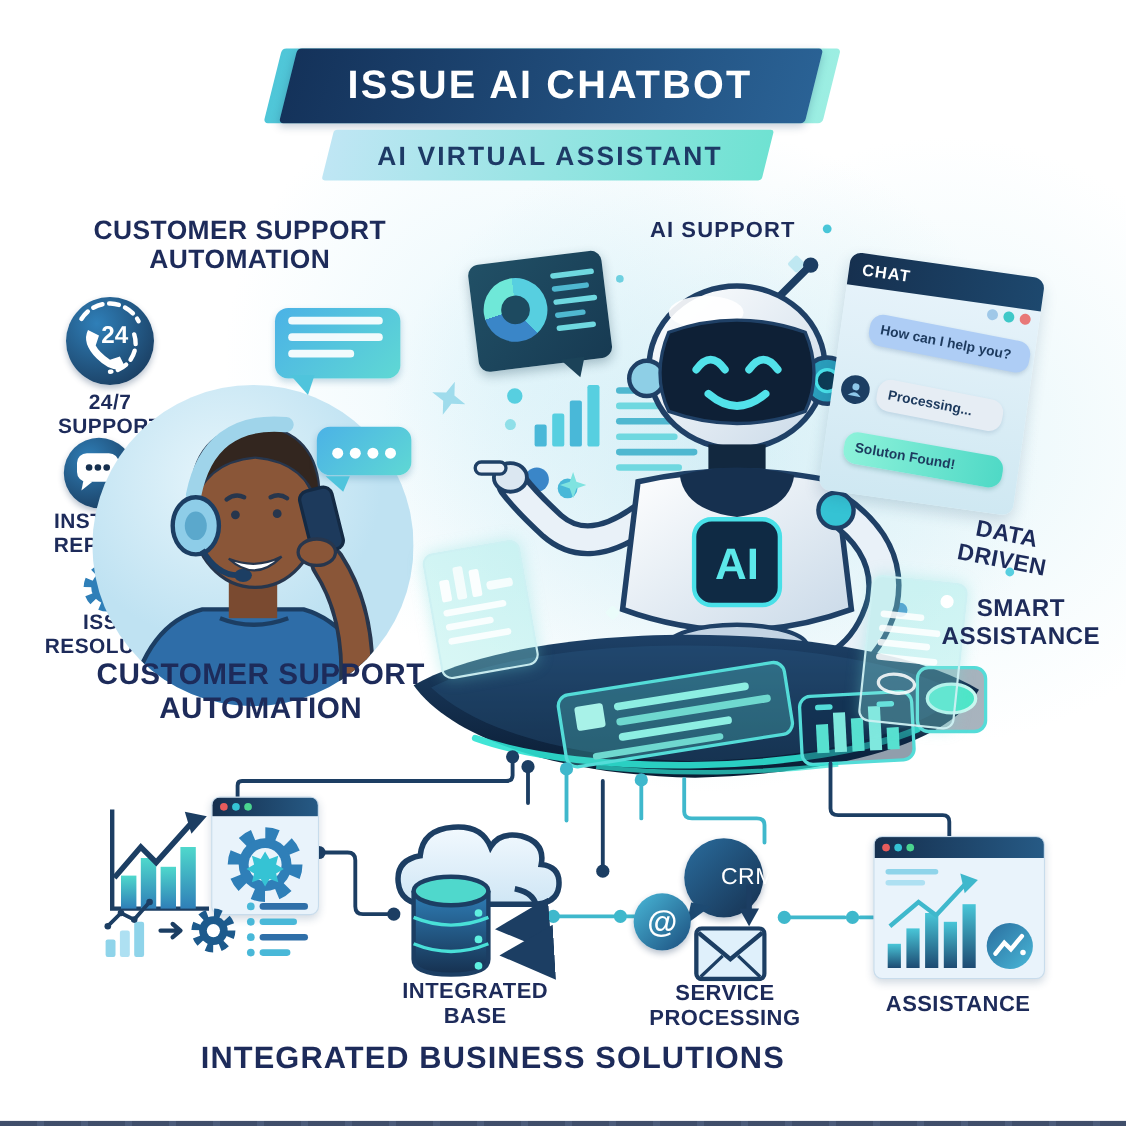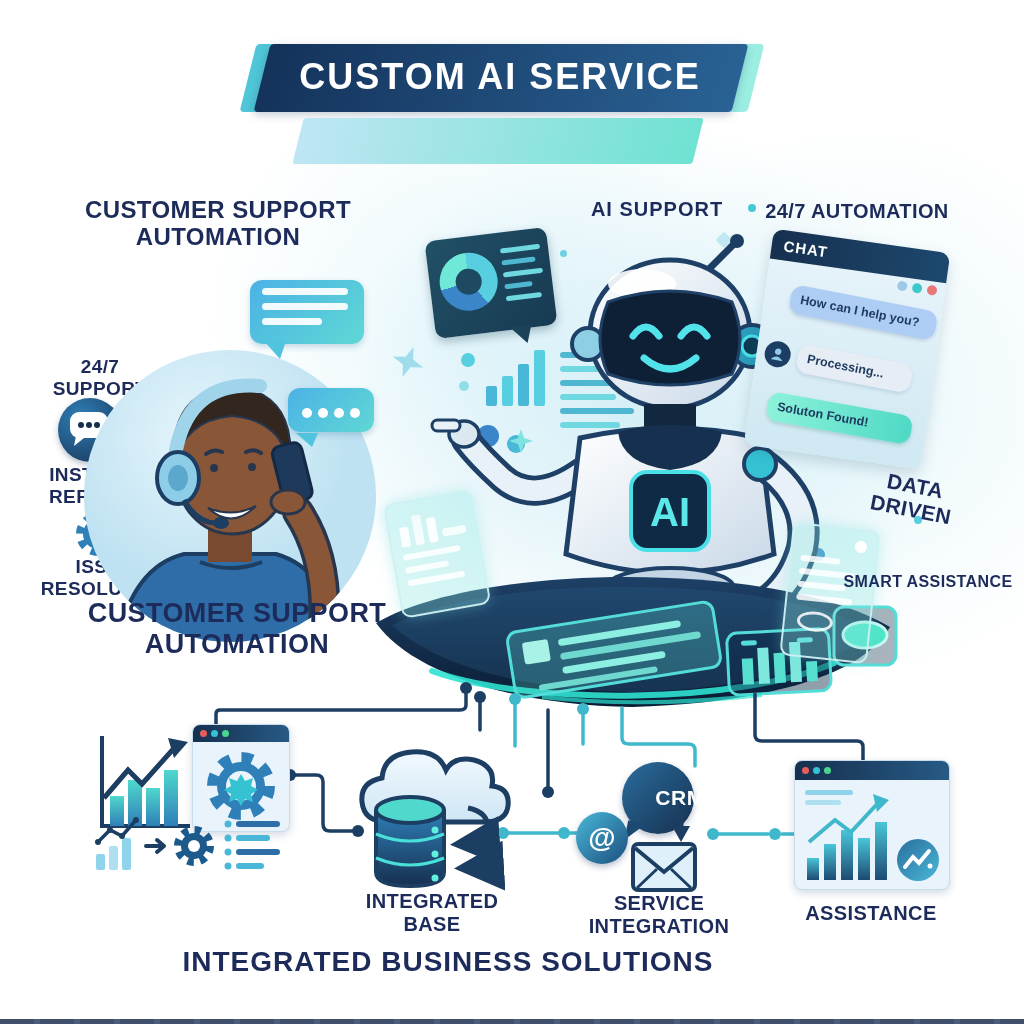--- a/index.html
+++ b/index.html
@@ -55,26 +55,35 @@
   .dot{border-radius:50%;}
 </style>
 </head>
 <body>
 
 <div id="canvas">
 
   <div class="abs" style="left:240px;top:38px;width:540px;height:130px;">
     <div class="abs skew banner-accent" style="left:8px;top:6px;width:508px;height:68px;"></div>
     <div class="abs skew banner-main-bg" style="left:22px;top:6px;width:478px;height:68px;"></div>
-    <div class="abs banner-title" style="left:0;top:18px;width:520px;text-align:center;">CUSTOM AI SERVICE</div>
+    <div class="abs banner-title" style="left:0;top:18px;width:520px;text-align:center;">ISSUE AI CHATBOT</div>
     <div class="abs skew banner-sub-bg" style="left:58px;top:80px;width:400px;height:46px;"></div>
+    <div class="abs banner-subtitle" style="left:0;top:91px;width:520px;text-align:center;">AI VIRTUAL ASSISTANT</div>
   </div>
 
   <div class="abs lbl" style="left:62px;top:196px;width:312px;font-size:24px;">CUSTOMER SUPPORT AUTOMATION</div>
 
+  <div class="abs circ-icon" style="left:60px;top:270px;width:80px;height:80px;">
+    <svg width="80" height="80" viewBox="0 0 80 80">
+      <path d="M14,20 A30,30 0 0 1 66,22" stroke="#fff" stroke-width="4" fill="none" stroke-dasharray="9 6" stroke-linecap="round"></path>
+      <path d="M62,34 A26,26 0 0 1 40,68" stroke="#fff" stroke-width="4" fill="none" stroke-dasharray="9 6" stroke-linecap="round"></path>
+      <path d="M20,30 q-6,12 8,26 q14,14 26,8 l-5,-10 -9,3 q-10,-7 -13,-13 l3,-9 z" fill="#fff"></path>
+    </svg>
+    <span class="abs" style="left:32px;top:22px;color:#fff;font-weight:800;font-size:22px;">24</span>
+  </div>
   <div class="abs lbl" style="left:44px;top:356px;width:112px;font-size:19px;">24/7 SUPPORT</div>
 
   <div class="abs circ-icon" style="left:58px;top:398px;width:64px;height:64px;">
     <svg width="64" height="64" viewBox="0 0 64 64">
       <rect x="12" y="14" width="38" height="26" rx="9" fill="#fff"></rect>
       <path d="M18,38 l-2,10 10,-8 z" fill="#fff"></path>
       <path d="M40,38 q10,2 8,12 q12,-6 4,-14 z" fill="#45c8c8"></path>
       <circle cx="23" cy="27" r="3" fill="#16304f"></circle>
         <circle cx="31" cy="27" r="3" fill="#16304f"></circle>
         <circle cx="39" cy="27" r="3" fill="#16304f"></circle>
@@ -287,21 +296,20 @@
   <div class="abs holo" style="left:786px;top:526px;width:84px;height:130px;transform:rotate(6deg);">
     <div class="dot" style="position:absolute;right:10px;top:10px;width:12px;height:12px;background:#fff;"></div>
     <div class="hl" style="width:40px;margin-top:30px;"></div>
     <div class="hl" style="width:56px;"></div>
     <div class="hl" style="width:48px;"></div>
     <div class="hl" style="width:56px;"></div>
     <div style="width:30px;height:14px;border:3px solid rgba(255,255,255,.85);border-radius:50%;margin:10px 0 0 12px;"></div>
   </div>
   <div class="abs diam" style="left:552px;top:552px;background:#eafcfa;width:10px;height:10px;"></div>
 
-  <div class="abs lbl" style="left:762px;top:200px;width:190px;font-size:20px;">24/7 AUTOMATION</div>
 
   <div class="abs chat-window" style="left:758px;top:240px;">
     <div class="chat-header">
       <span>CHAT</span>
     </div>
     <div class="chat-dots">
       <span style="background:#9fc8e8;"></span>
       <span style="background:#3fc8c8;"></span>
       <span style="background:#e87878;"></span>
     </div>
@@ -312,21 +320,21 @@
           <circle cx="8" cy="5.5" r="3.2" fill="#8ec8ea"></circle>
           <path d="M2,14 q6,-7 12,0 z" fill="#8ec8ea"></path>
         </svg>
       </div>
       <div class="bubble bubble-bot" style="width:96px;">Processing...</div>
     </div>
     <div class="abs bubble bubble-ok" style="left:18px;top:164px;width:126px;transform:rotate(2deg);">Soluton Found!</div>
   </div>
 
   <div class="abs lbl" style="left:848px;top:474px;width:130px;font-size:21px;transform:rotate(11deg);">DATA DRIVEN</div>
-  <div class="abs lbl" style="left:838px;top:573px;width:180px;font-size:16px;">SMART ASSISTANCE</div>
+  <div class="abs lbl" style="left:838px;top:540px;width:180px;font-size:22px;">SMART ASSISTANCE</div>
 
   <svg class="abs" style="left:0;top:0;pointer-events:none;" width="1024" height="1024" viewBox="0 0 1024 1024">
     <g stroke="#1c3e63" stroke-width="3.5" fill="none" stroke-linecap="round">
       <path d="M216,734 L216,714 Q216,710 220,710 L460,710 Q466,710 466,705 L466,692"></path>
       <path d="M480,700 V730"></path>
       <path d="M548,710 V788"></path>
       <path d="M755,694 V735 Q755,741 762,741 H857 Q863,741 863,747 V760"></path>
       <path d="M295,775 H316 Q323,775 323,782 V824 Q323,831 330,831 H352"></path>
     </g>
     <g stroke="#3fb8cc" stroke-width="3.5" fill="none" stroke-linecap="round">
@@ -431,36 +439,36 @@
       <circle cx="87" cy="88" r="3.5" fill="#5ff0e0"></circle>
         <circle cx="87" cy="112" r="3.5" fill="#5ff0e0"></circle>
         <circle cx="87" cy="136" r="3.5" fill="#5ff0e0"></circle>
     </g>
     <path d="M120,66 Q140,70 140,86 Q140,100 112,102" stroke="#1c3e63" stroke-width="5" fill="none" marker-end="url(#ah)"></path>
     <path d="M150,102 Q150,124 116,126" stroke="#1c3e63" stroke-width="5" fill="none" marker-end="url(#ah)"></path>
   </svg>
   <div class="abs lbl" style="left:350px;top:890px;width:164px;font-size:20px;">INTEGRATED BASE</div>
 
   <div class="abs" style="left:622px;top:762px;width:72px;height:72px;border-radius:50%;background:linear-gradient(135deg,#2a6d9e,#16304f);display:flex;align-items:center;justify-content:center;box-shadow:0 3px 6px rgba(20,50,90,.3);">
-    <span style="color:#fff;font-weight:700;font-size:21px;letter-spacing:.5px;margin-left:44px;">CRM</span>
+    <span style="color:#fff;font-weight:400;font-size:21px;letter-spacing:.5px;margin-left:44px;">CRM</span>
     <div style="position:absolute;left:4px;bottom:-8px;width:0;height:0;border-right:18px solid transparent;border-top:20px solid #1d4a72;transform:rotate(12deg);"></div>
   </div>
   <div class="abs" style="left:576px;top:812px;width:52px;height:52px;border-radius:50%;background:linear-gradient(135deg,#49b8d8,#1c4e7e);display:flex;align-items:center;justify-content:center;box-shadow:0 3px 6px rgba(20,50,90,.3);">
     <span style="color:#fff;font-weight:800;font-size:28px;">@</span>
   </div>
   <svg class="abs" style="left:668px;top:804px;" width="26" height="40" viewBox="0 0 26 40">
     <path d="M13,2 V22" stroke="#1c3e63" stroke-width="5" stroke-linecap="round"></path>
     <polygon points="4,22 22,22 13,38" fill="#1c3e63"></polygon>
   </svg>
   <svg class="abs" style="left:631px;top:842px;" width="66" height="50" viewBox="0 0 66 50">
     <rect x="2" y="2" width="62" height="46" rx="5" fill="#dff0fb" stroke="#1c3e63" stroke-width="4"></rect>
     <path d="M4,6 L33,30 L62,6" stroke="#1c3e63" stroke-width="4" fill="none"></path>
     <path d="M6,46 L26,27 M60,46 L40,27" stroke="#1c3e63" stroke-width="3" fill="none"></path>
   </svg>
-  <div class="abs lbl" style="left:566px;top:892px;width:186px;font-size:20px;">SERVICE INTEGRATION</div>
+  <div class="abs lbl" style="left:566px;top:892px;width:186px;font-size:20px;">SERVICE PROCESSING</div>
 
   <div class="abs win" style="left:794px;top:760px;width:154px;height:128px;">
     <div class="win-head" style="height:19px;">
       <i style="background:#e85c5c;"></i>
       <i style="background:#35c3d4;"></i>
       <i style="background:#4ad48f;"></i>
     </div>
     <svg width="154" height="109" viewBox="0 0 154 109">
       <rect x="10" y="10" width="48" height="5" rx="2.5" fill="#8fd4ea"></rect>
       <rect x="10" y="20" width="36" height="5" rx="2.5" fill="#aee0f2"></rect>

